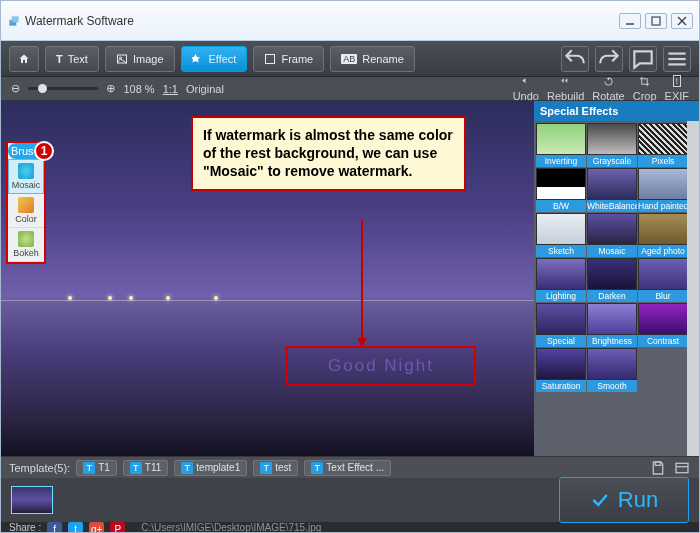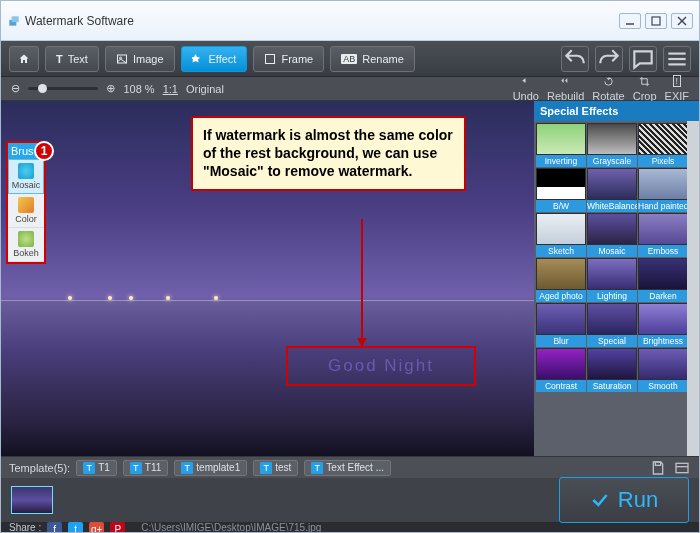--- a/index.html
+++ b/index.html
@@ -41,21 +41,21 @@
 .lights span:nth-child(3){left:28%;}
 .lights span:nth-child(4){left:42%;}
 .lights span:nth-child(5){left:60%;}
 .watermarkbox{position:absolute;left:285px;top:245px;width:190px;height:40px;border:2px solid #d40000;display:flex;align-items:center;justify-content:center;color:#6b58b3;font-family:monospace;font-size:17px;letter-spacing:2px;}
 .annot{position:absolute;left:190px;top:15px;width:275px;background:#fef9d4;border:2px solid #c40000;padding:8px 10px;font-size:14px;font-weight:bold;color:#000;line-height:1.3;}
 .arrow{position:absolute;left:360px;top:118px;width:2px;height:127px;background:#c40000;}
 .arrow::after{content:"";position:absolute;bottom:-1px;left:-4px;border-left:5px solid transparent;border-right:5px solid transparent;border-top:9px solid #c40000;}
 
 
 .brushpanel{position:absolute;left:5px;top:40px;width:40px;border:2px solid #d40000;background:#eef1f3;}
-.brushpanel .hdr{background:#26a8ec;color:#fff;font-size:11px;text-align:left;padding:2px 3px;position:relative;}
+.brushpanel .hdr{background:#26a8ec;color:#fff;font-size:11px;text-align:left;padding:2px 3px;position:relative;border-radius:8px;}
 .badge1{position:absolute;right:-10px;top:-2px;width:20px;height:20px;background:#d40000;border:2px solid #fff;color:#fff;border-radius:50%;display:flex;align-items:center;justify-content:center;font-size:12px;font-weight:bold;}
 .brushbtn{display:flex;flex-direction:column;align-items:center;padding:3px 0;border-bottom:1px solid #d9dcde;font-size:9px;color:#444;cursor:pointer;}
 .brushbtn.sel{background:#d3eefa;border:1px solid #6ab7e4;}
 .brushbtn .ic{width:16px;height:16px;border-radius:2px;margin-bottom:1px;}
 
 
 .effects{width:165px;background:#5c606a;display:flex;flex-direction:column;}
 .effects .hdr{background:#1a7cc0;color:#fff;font-size:11px;font-weight:bold;padding:4px 6px;}
 .effgrid{flex:1;overflow:auto;padding:2px;display:grid;grid-template-columns:repeat(3,1fr);gap:1px;align-content:start;}
 .eff{display:flex;flex-direction:column;align-items:center;cursor:pointer;}
@@ -278,24 +278,20 @@
             <div class="thumb" style="background:linear-gradient(#a9b8d4,#6d7fa6)"></div>
             <div class="lbl">Hand painted</div>
           </div>
           <div class="eff">
             <div class="thumb" style="background:linear-gradient(#e9eef4,#c5cfd9)"></div>
             <div class="lbl">Sketch</div>
           </div>
           <div class="eff">
             <div class="thumb" style="background:linear-gradient(#5d4fa1,#2b2444)"></div>
             <div class="lbl">Mosaic</div>
-          </div>
-          <div class="eff">
-            <div class="thumb" style="background:linear-gradient(#8b7fc2,#564894)"></div>
-            <div class="lbl">Emboss</div>
           </div>
           <div class="eff">
             <div class="thumb" style="background:linear-gradient(#a58c56,#6e5a32)"></div>
             <div class="lbl">Aged photo</div>
           </div>
           <div class="eff">
             <div class="thumb" style="background:linear-gradient(#7d6ec0,#382d74)"></div>
             <div class="lbl">Lighting</div>
           </div>
           <div class="eff">

